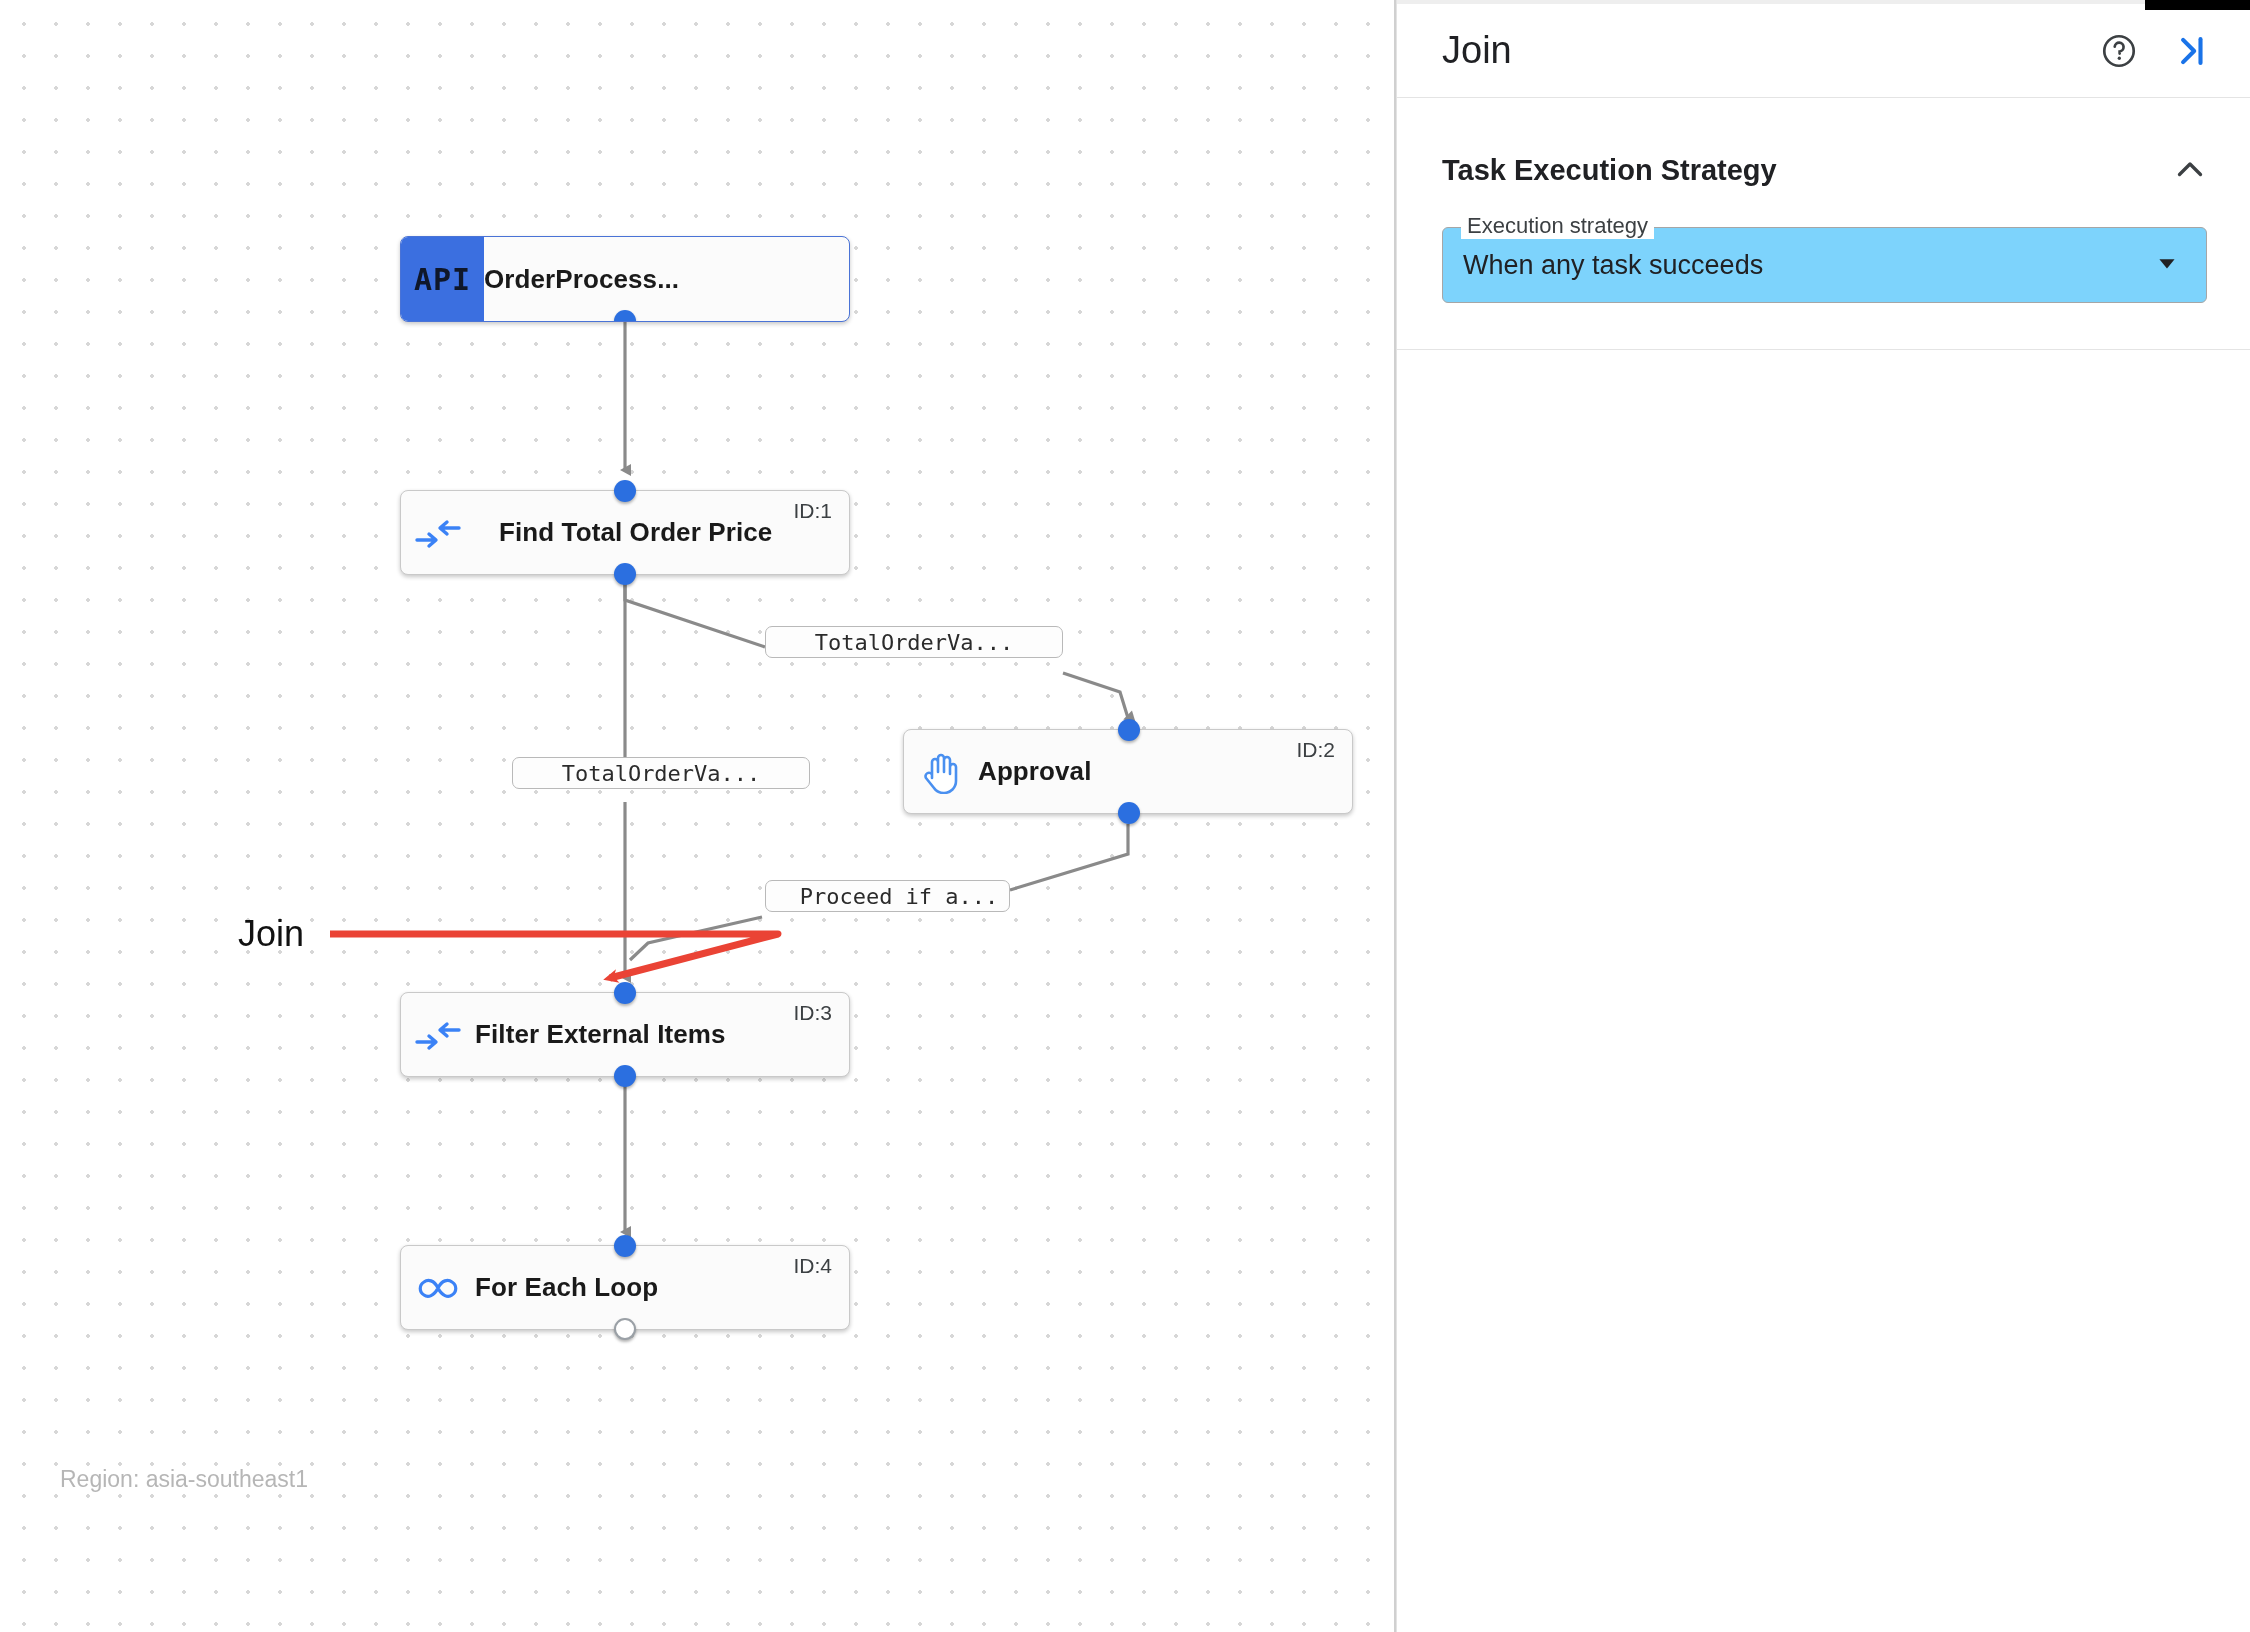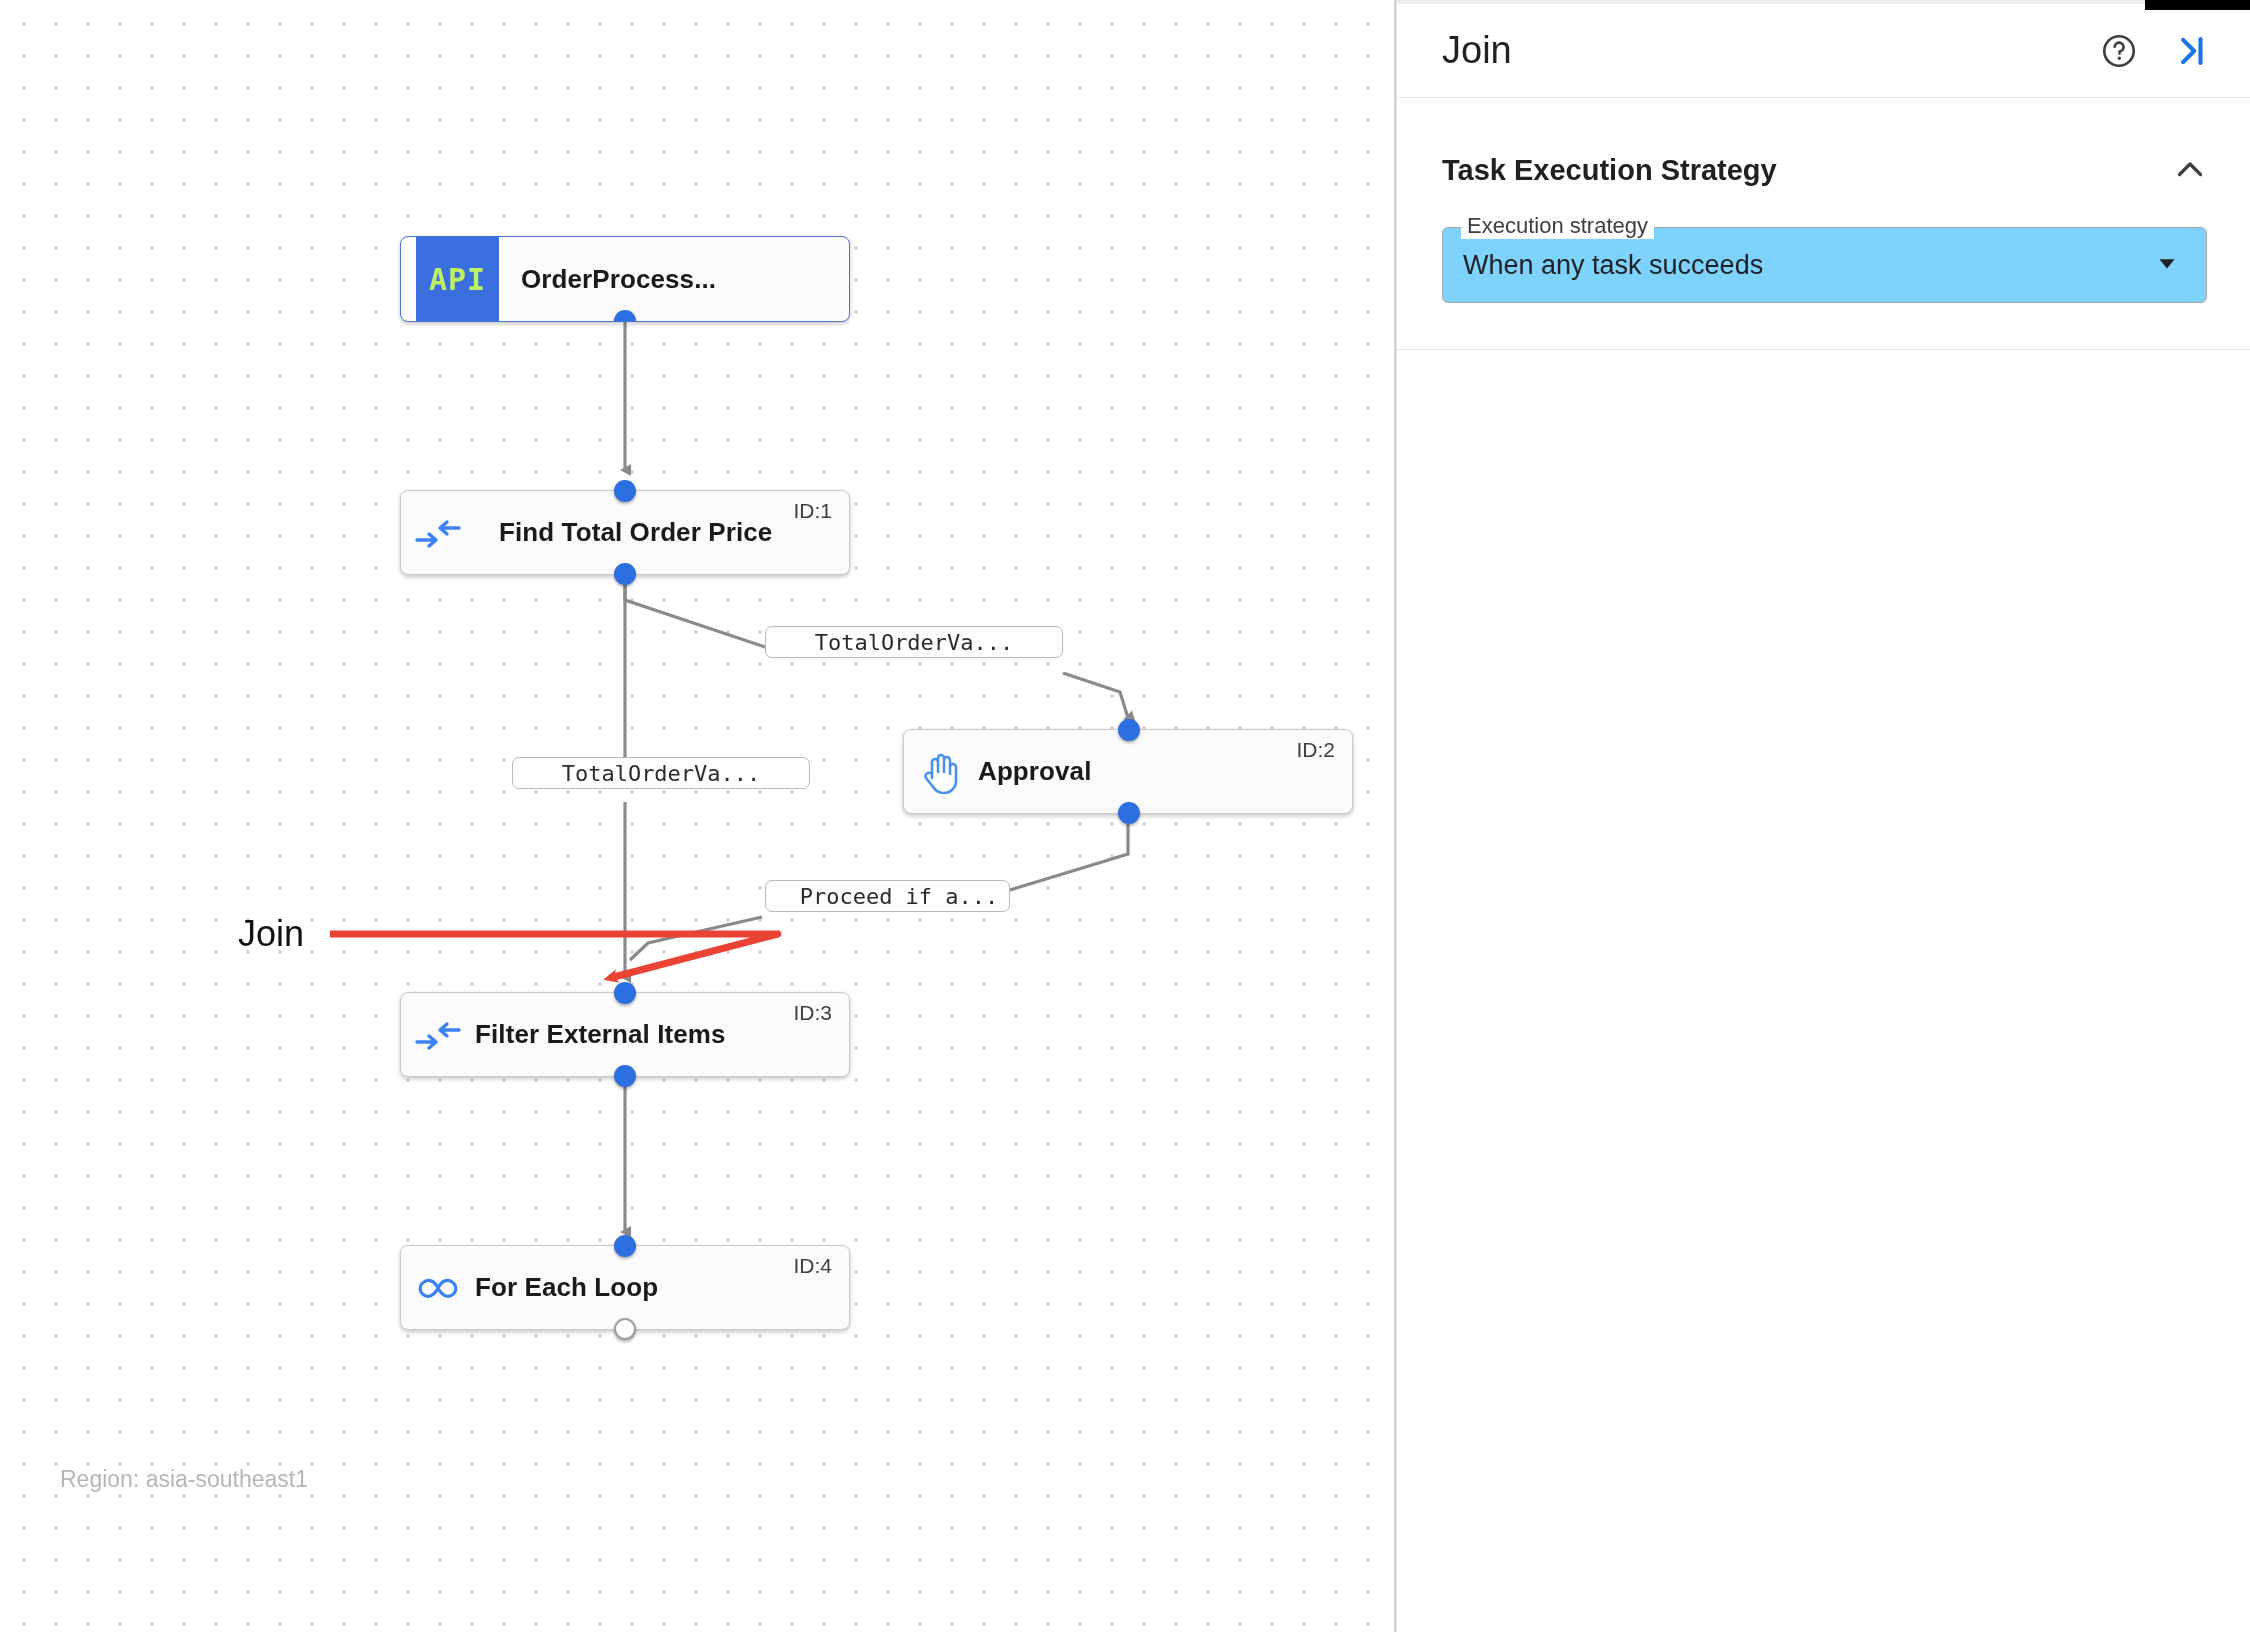--- a/index.html
+++ b/index.html
@@ -37,37 +37,36 @@
   }
   .node.api{
     border:1px solid #4a73d6;
     background:#fbfbfb;
     overflow:hidden;
     padding:0;
   }
   .api-badge{
     width:83px;height:100%;
     background:#3b6fe0;
-    color:#bef264;
+    color:#0f172a;
     display:flex;align-items:center;justify-content:center;
     font-family:"DejaVu Sans Mono","Liberation Mono",monospace;
     font-weight:700;font-size:30px;letter-spacing:1px;
     flex:0 0 83px;
-    margin-left:15px;
   }
   .node-icon{
     width:74px;flex:0 0 74px;
     display:flex;align-items:center;justify-content:center;
     color:#3b82f6;
   }
   .node-title{
     font-size:26px;font-weight:700;color:#1a1a1a;
     letter-spacing:.1px;white-space:nowrap;
   }
-  .api .node-title{padding-left:22px;font-weight:600;}
+  .api .node-title{font-weight:600;}
   .node-id{
     position:absolute;right:17px;top:8px;
     font-size:21px;color:#3c4043;
     font-family:Liberation Sans, sans-serif;
   }
   
   .dot{
     position:absolute;width:22px;height:22px;border-radius:50%;
     background:#2b6fe0;
     box-shadow:0 2px 3px rgba(0,0,0,.3);

